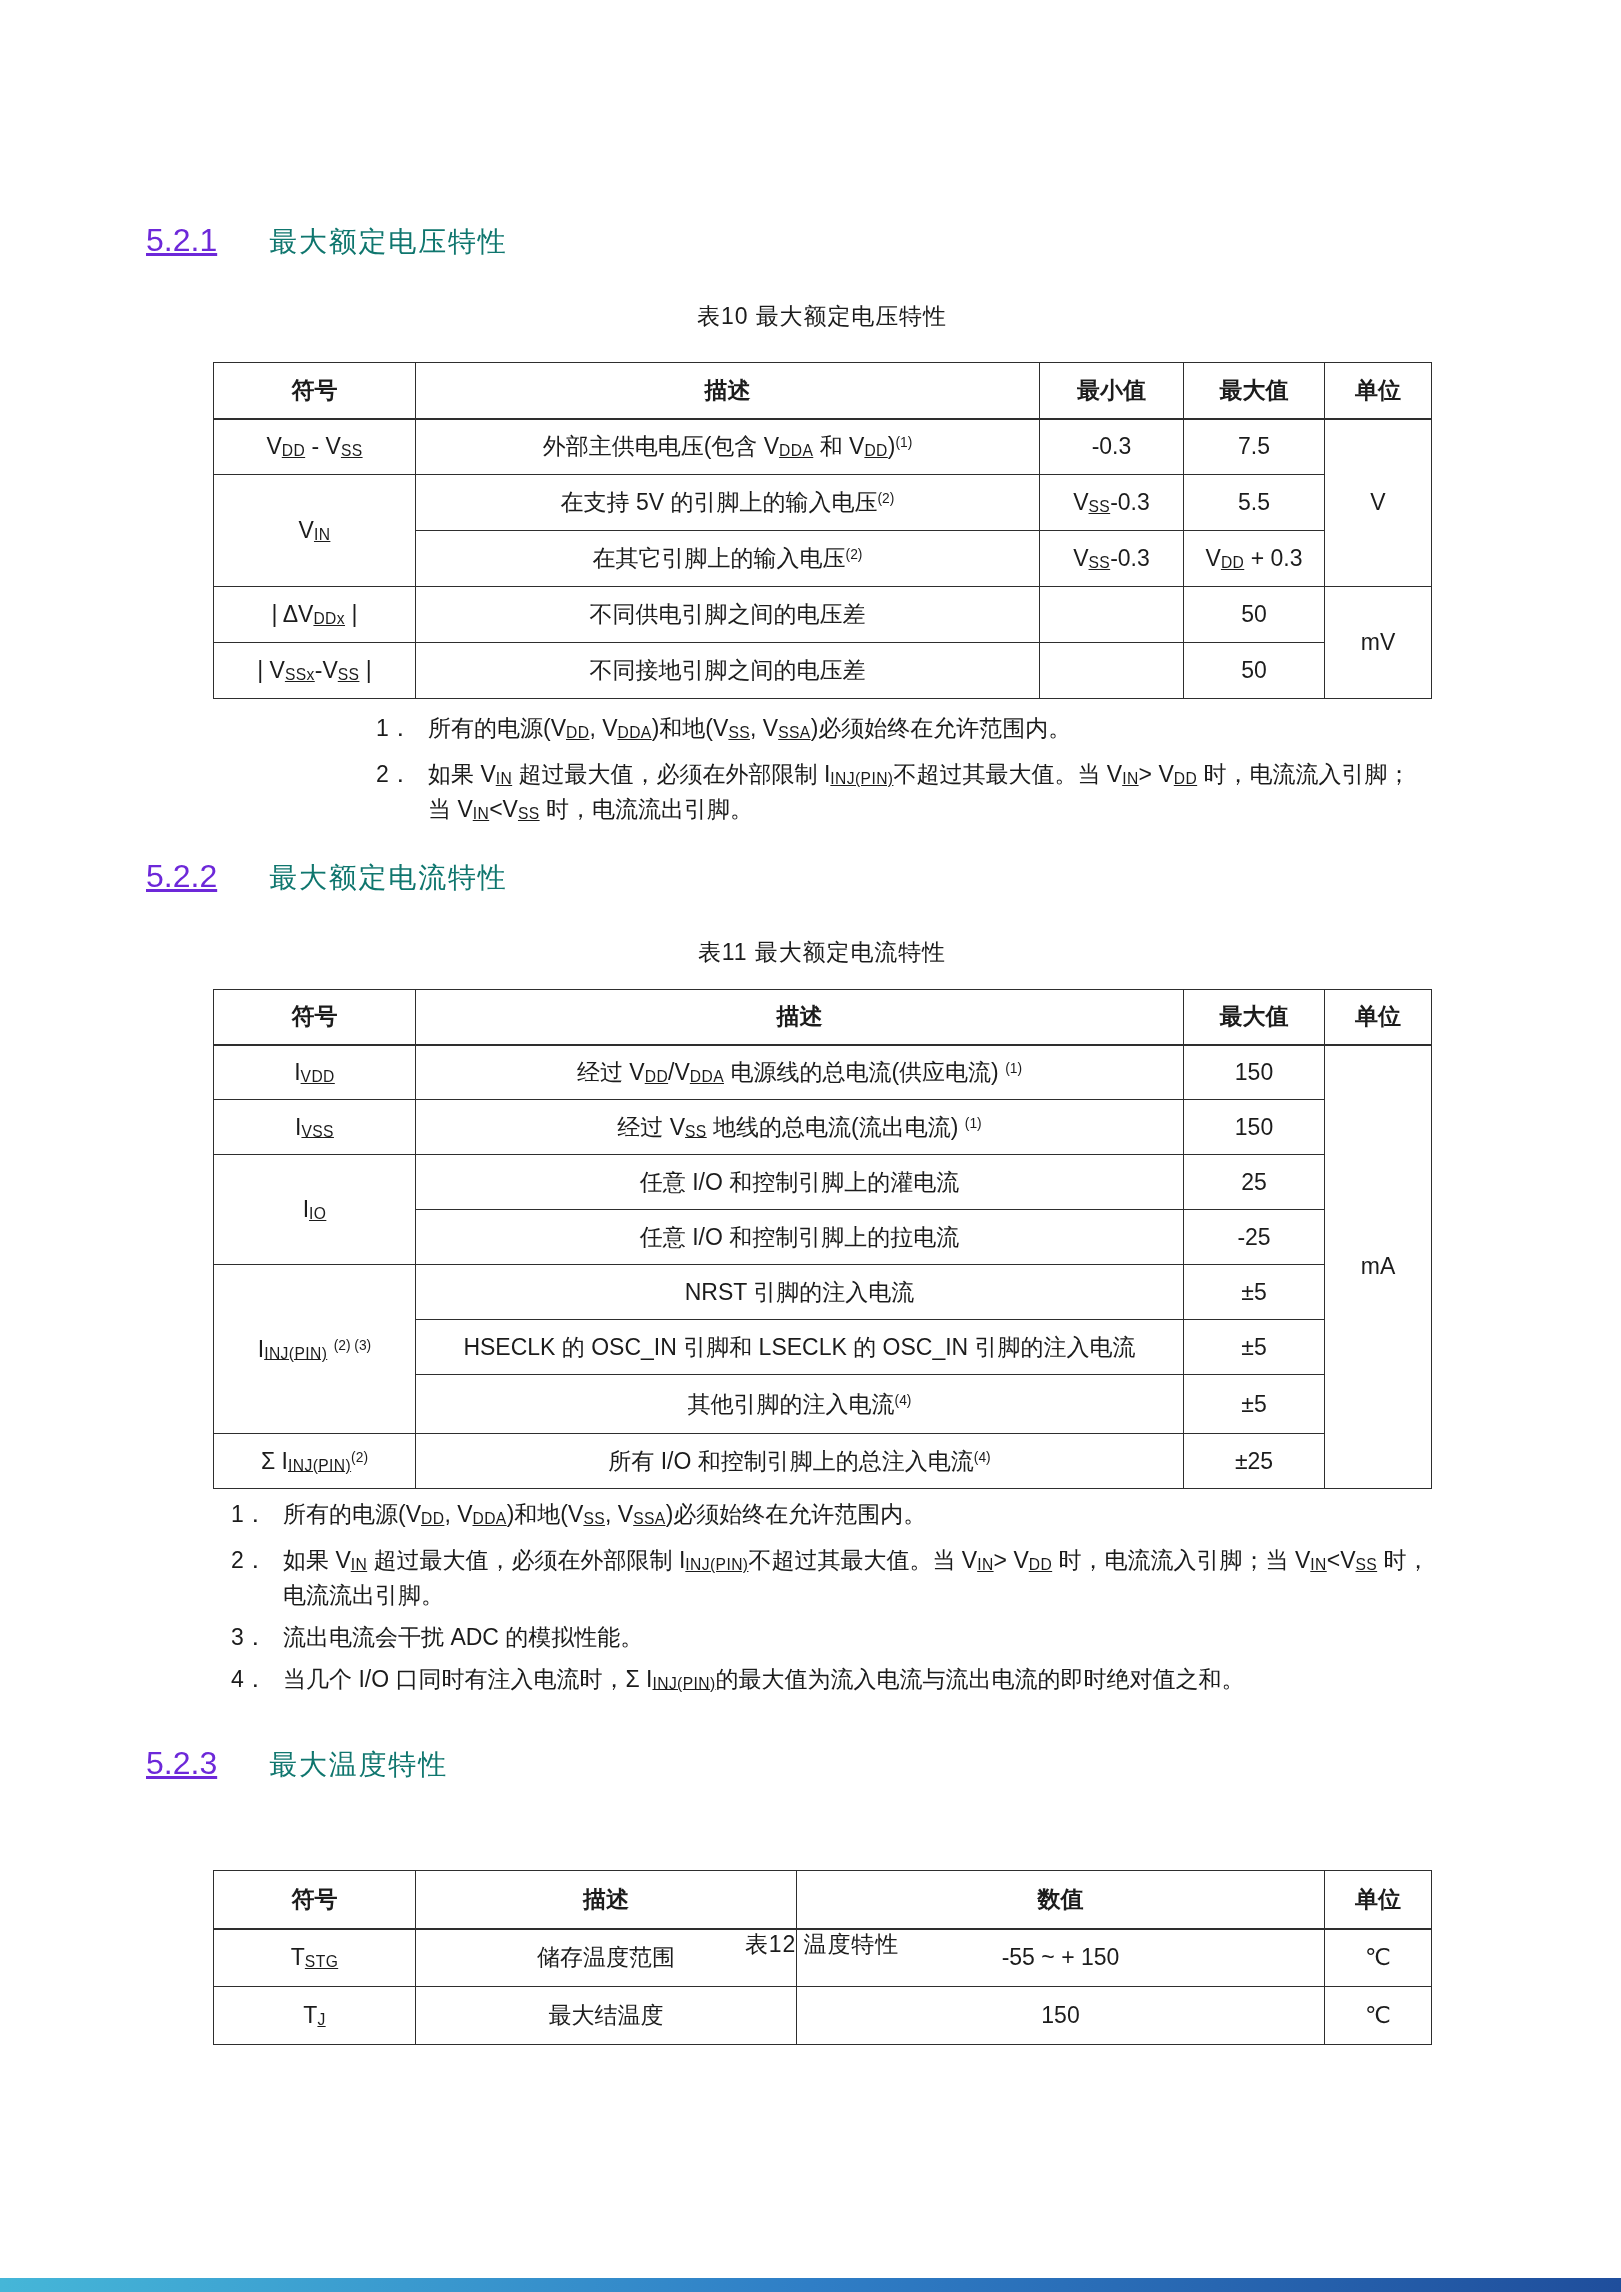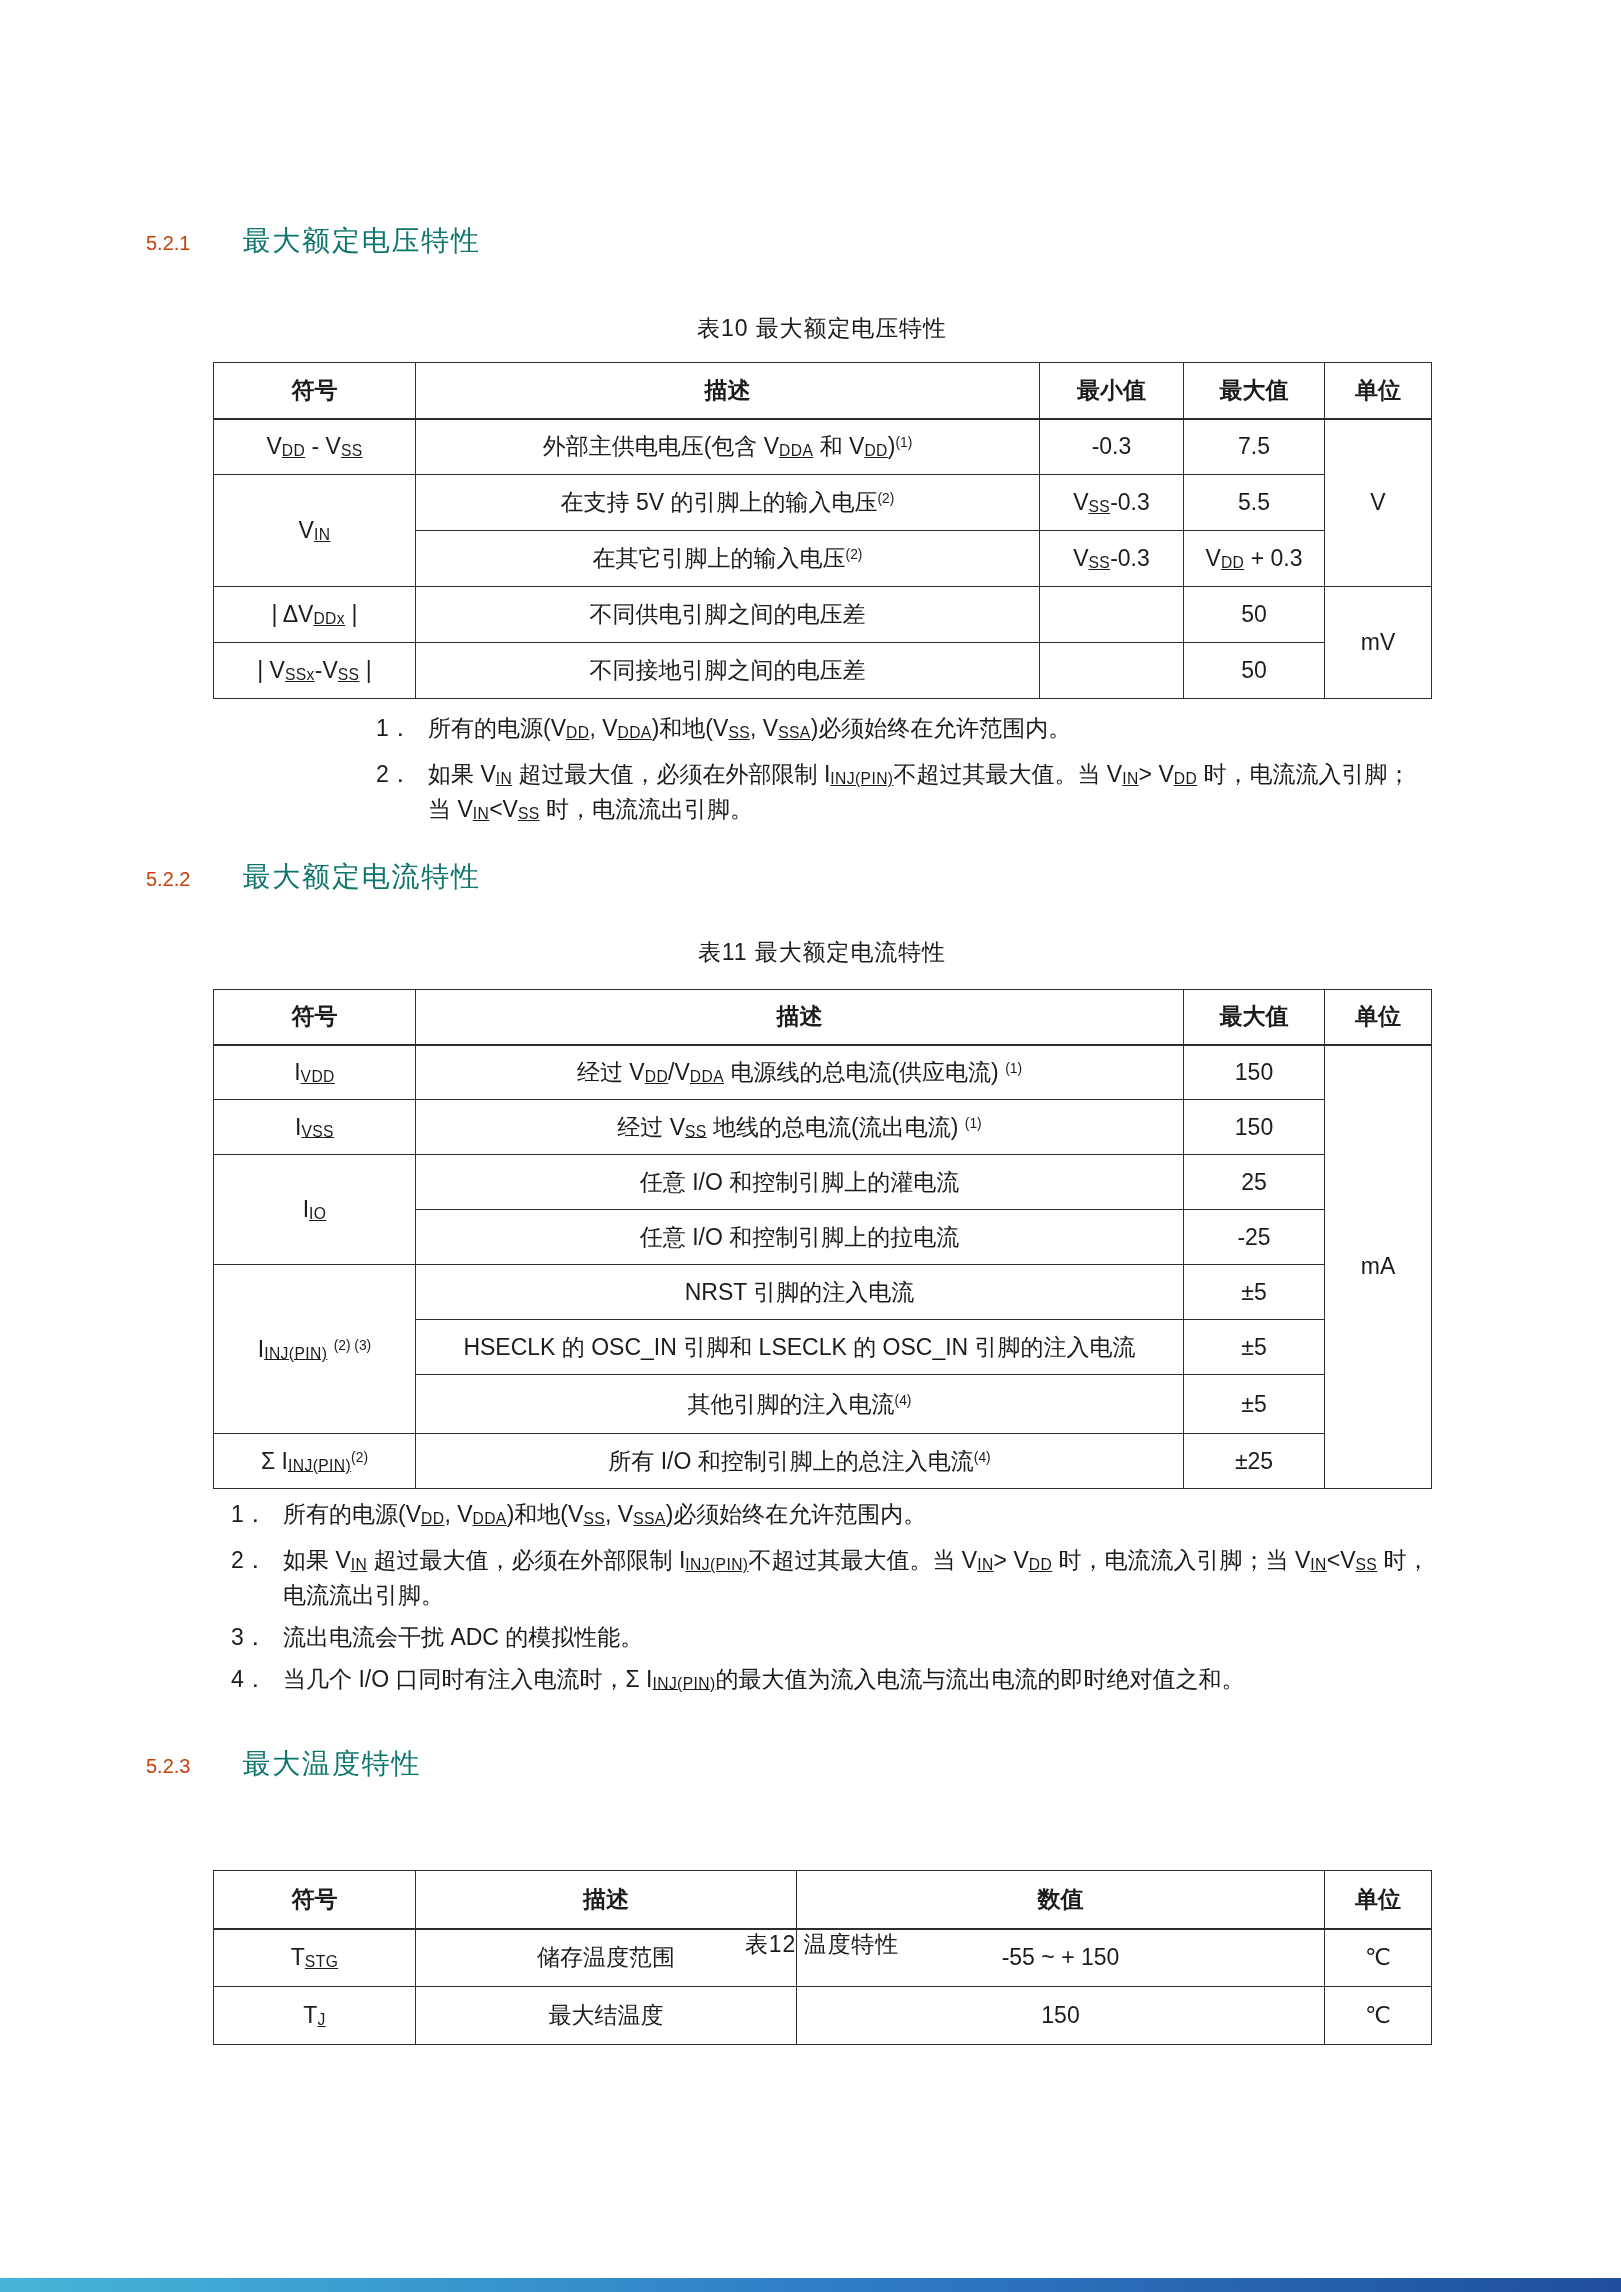--- a/index.html
+++ b/index.html
@@ -5,21 +5,21 @@
   html,body{margin:0;padding:0;}
   body{
     width:1621px;height:2293px;position:relative;background:#ffffff;
     font-family:"Liberation Sans","DejaVu Sans",sans-serif;
     color:#1c1c1c;
   }
   .page{position:absolute;inset:0;background:#ffffff;overflow:hidden;}
 
   
   .sec{position:absolute;display:flex;align-items:baseline;gap:52px;}
-  .sec .num{font-size:20px;color:#c2410c;}
+  .sec .num{font-size:32px;color:#6d28d9;text-decoration:underline;}
   .sec .ttl{font-size:28px;font-weight:normal;letter-spacing:1.8px;color:#0f766e;}
 
   
   .cap{position:absolute;left:213px;width:1218px;text-align:center;
        font-size:23px;color:#1b1b1b;letter-spacing:0.9px;}
 
   
   table.dt{position:absolute;border-collapse:collapse;table-layout:fixed;
            font-size:23px;color:#1c1c1c;}
   .dt th,.dt td{border:1.8px solid #2e2e2e;text-align:center;vertical-align:middle;
@@ -41,21 +41,21 @@
 </head>
 <body>
 
 <div class="page">
 
   <div class="sec" style="left:146px;top:222px;">
     <span class="num">5.2.1</span>
     <span class="ttl">最大额定电压特性</span>
   </div>
 
-  <div class="cap" style="top:301px;margin-top:12px;">表10  最大额定电压特性</div>
+  <div class="cap" style="top:301px;">表10  最大额定电压特性</div>
 
   <table class="dt" style="left:213px;top:362px;width:1218px;">
     <colgroup>
       <col style="width:202px">
         <col style="width:624px">
         <col style="width:144px">
         <col style="width:141px">
         <col style="width:107px">
     </colgroup>
     <tbody>

